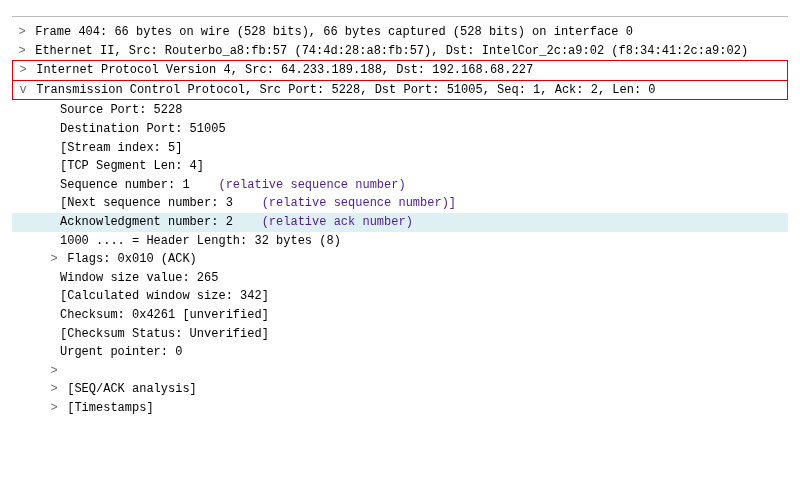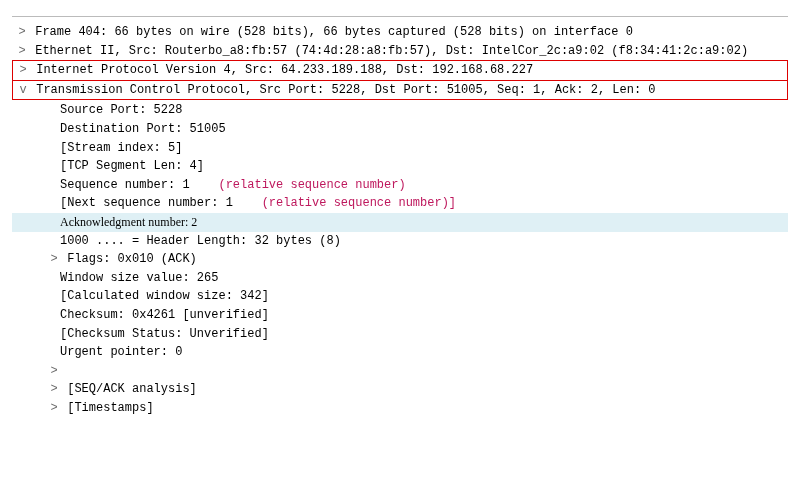--- a/index.html
+++ b/index.html
@@ -44,26 +44,25 @@
   }
   .redbox {
     border: 1px solid #d00;
     margin: 0 0 1px 0;
   }
   .redbox .row:first-child {
     border-bottom: 1px solid #d00;
   }
   .hl-ack {
     background: #dff0f5;
-    font-family: Liberation Serif, serif;
   }
   
   .ind1 { padding-left: 48px; }
   .ind1t { padding-left: 36px; } 
-  .note { color: #be185d; }
+  .note { color: #4c1d95; }
 </style>
 </head>
 <body>
 <div class="container">
   <div class="sep"></div>
 
   <div class="tree">
 
     <div class="row">
       <span class="toggle">&gt;</span>
@@ -96,25 +95,26 @@
       <span class="txt">[Stream index: 5]</span>
     </div>
     <div class="row ind1">
       <span class="txt">[TCP Segment Len: 4]</span>
     </div>
     <div class="row ind1">
       <span class="txt">Sequence number: 1</span>
       <span class="txt note">    (relative sequence number)</span>
     </div>
     <div class="row ind1">
-      <span class="txt">[Next sequence number: 1</span>
+      <span class="txt">[Next sequence number: 3</span>
       <span class="txt note">    (relative sequence number)]</span>
     </div>
     <div class="row ind1 hl-ack">
       <span class="txt">Acknowledgment number: 2</span>
+      <span class="txt note">    (relative ack number)</span>
     </div>
     <div class="row ind1">
       <span class="txt">1000 .... = Header Length: 32 bytes (8)</span>
     </div>
 
     <div class="row ind1t">
       <span class="toggle">&gt;</span>
       <span class="txt"> Flags: 0x010 (ACK)</span>
     </div>
 

